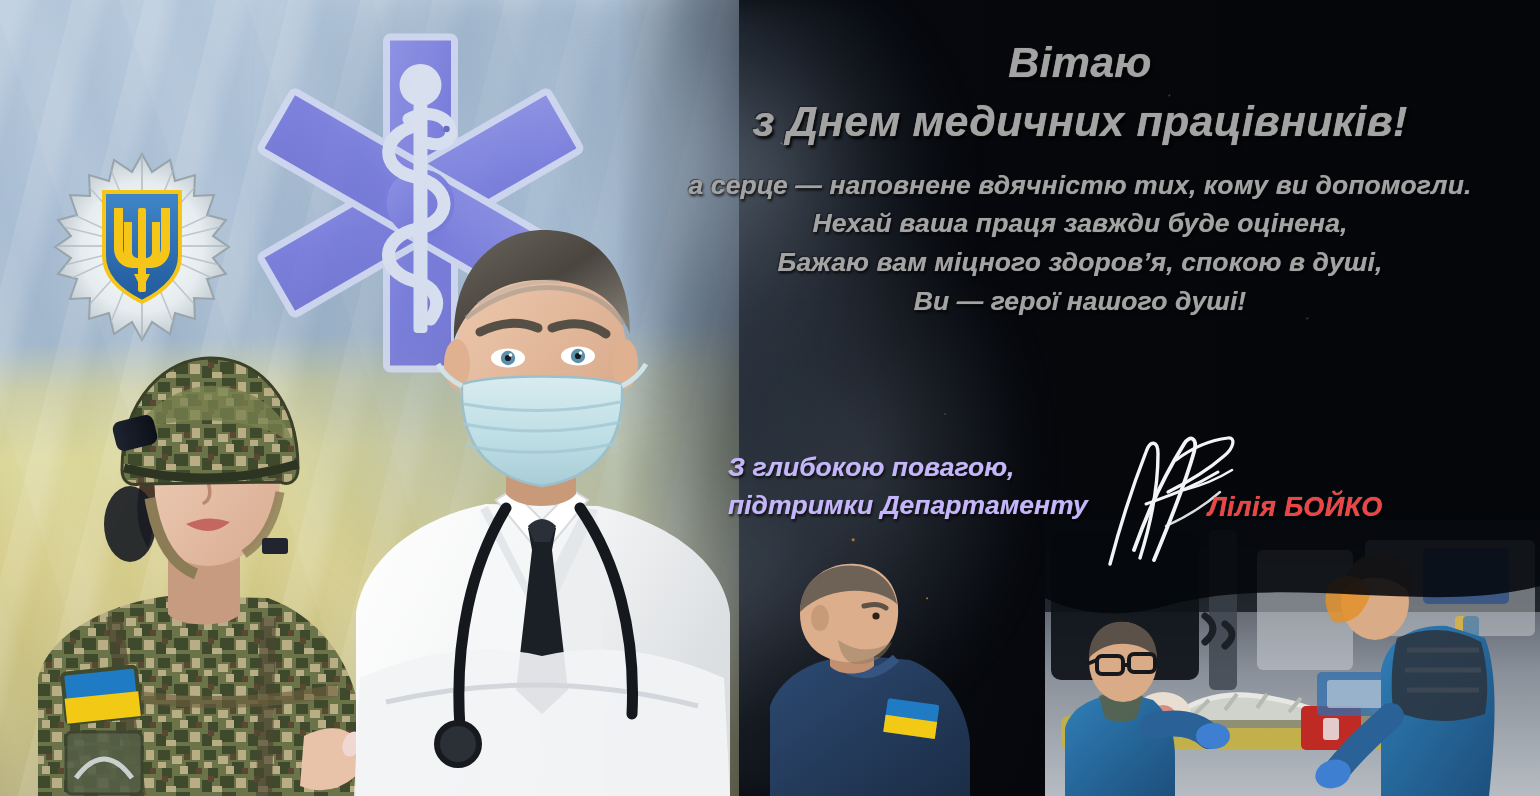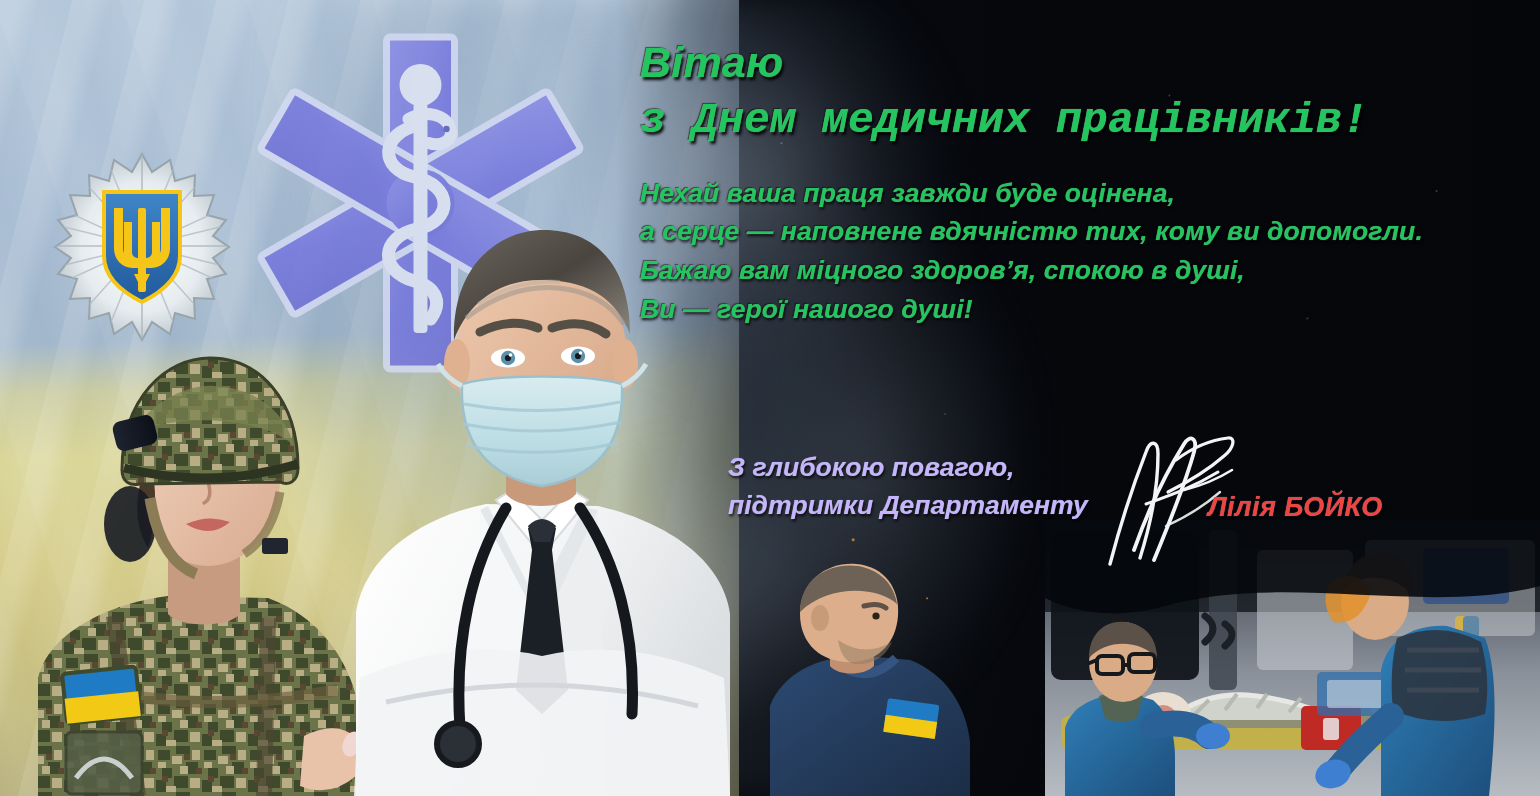--- a/index.html
+++ b/index.html
@@ -101,33 +101,33 @@
   
   #doctor{position:absolute;left:330px;top:208px;width:420px;height:588px;}
   
   #medic{position:absolute;left:760px;top:556px;width:240px;height:240px;}
   
   #ambulance{position:absolute;left:1045px;top:520px;width:495px;height:276px;}
 
   
   #text-block{
     position:absolute;left:640px;top:34px;width:880px;
-    text-align:left;color:#22c55e;
+    text-align:center;color:#a3a3a3;
   }
   .hl{
     font-style:italic;font-weight:bold;
     font-size:43px;line-height:1.32;
     letter-spacing:.2px;
     text-shadow:
       0 0 1px rgba(255,255,255,.55),
       2px 3px 3px rgba(0,0,0,.92),
       -1px -1px 1px rgba(0,0,0,.6);
   }
   #headline-1{margin-bottom:2px;}
-  #headline-2{margin-bottom:24px;font-family:Liberation Mono, monospace;}
+  #headline-2{margin-bottom:16px;}
 
   .body-line{
     font-style:italic;font-weight:bold;
     font-size:26.5px;line-height:1.47;
     letter-spacing:.1px;
     text-shadow:
       0 0 1px rgba(255,255,255,.45),
       1px 2px 3px rgba(0,0,0,.92),
       -1px -1px 1px rgba(0,0,0,.55);
   }
@@ -535,22 +535,22 @@
     </g>
 
     <rect x="0" y="0" width="495" height="276" fill="url(#ambInt)" opacity="0"></rect>
     <path d="M0,0 H495 V66 C380,96 240,52 120,86 C70,100 28,92 0,78 Z" fill="#05070b" opacity=".88"></path>
   </svg>
 
   <div id="text-block">
     <div class="hl" id="headline-1">Вітаю</div>
     <div class="hl" id="headline-2">з Днем медичних працівників!</div>
 
+    <div class="body-line">а серце — наповнене вдячністю тих, кому ви допомогли.</div>
     <div class="body-line">Нехай ваша праця завжди буде оцінена,</div>
-    <div class="body-line">а серце — наповнене вдячністю тих, кому ви допомогли.</div>
     <div class="body-line">Бажаю вам міцного здоров’я, спокою в душі,</div>
     <div class="body-line">Ви — герої нашого душі!</div>
   </div>
 
   <div id="sign-block">
     <div id="sign-left">
       <div class="sign-line">З глибокою повагою,</div>
       <div class="sign-line">підтримки Департаменту</div>
     </div>
 

